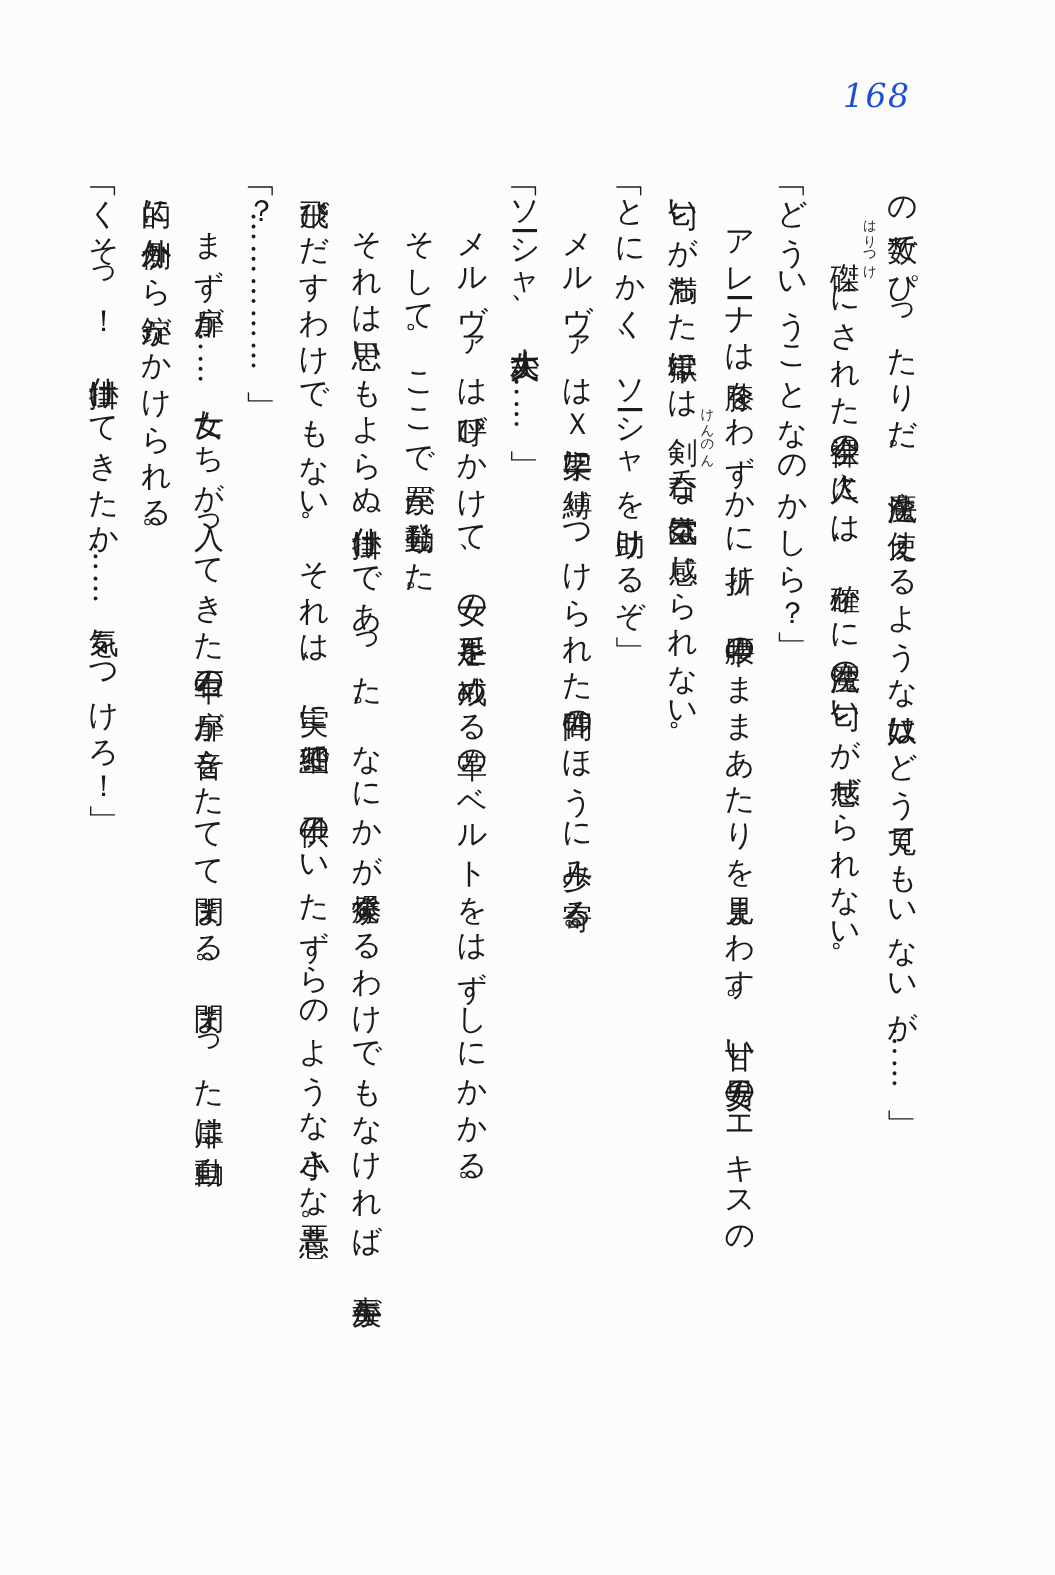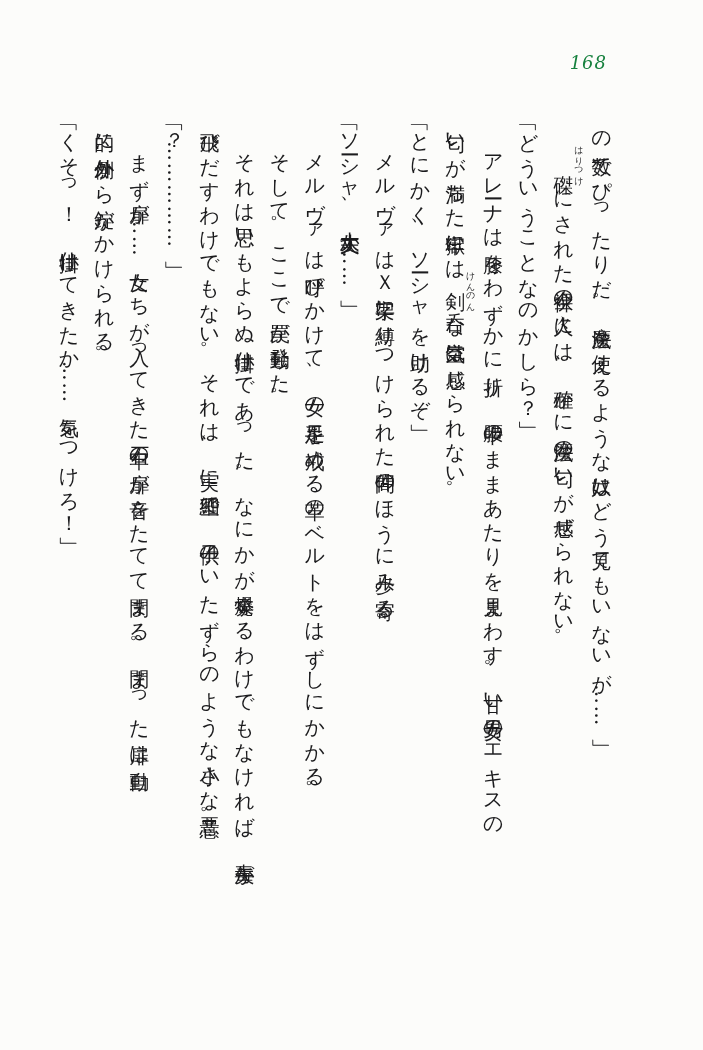--- a/index.html
+++ b/index.html
@@ -17,24 +17,24 @@
     width: 703px;
     height: 1050px;
     background: #fcfcfa;
     color: #1b1b1d;
     overflow: hidden;
   }
   .page-number {
     position: absolute;
     top: 52px;
     right: 96px;
-    font-size: 18px;
+    font-size: 22px;
     font-style: italic;
     letter-spacing: 1px;
-    color: #15803d;
+    color: #1d4ed8;
   }
   .text-block {
     position: absolute;
     top: 118px;
     right: 84px;
     width: 562px;
     height: 860px;
     writing-mode: vertical-rl;
     text-orientation: mixed;
   }

